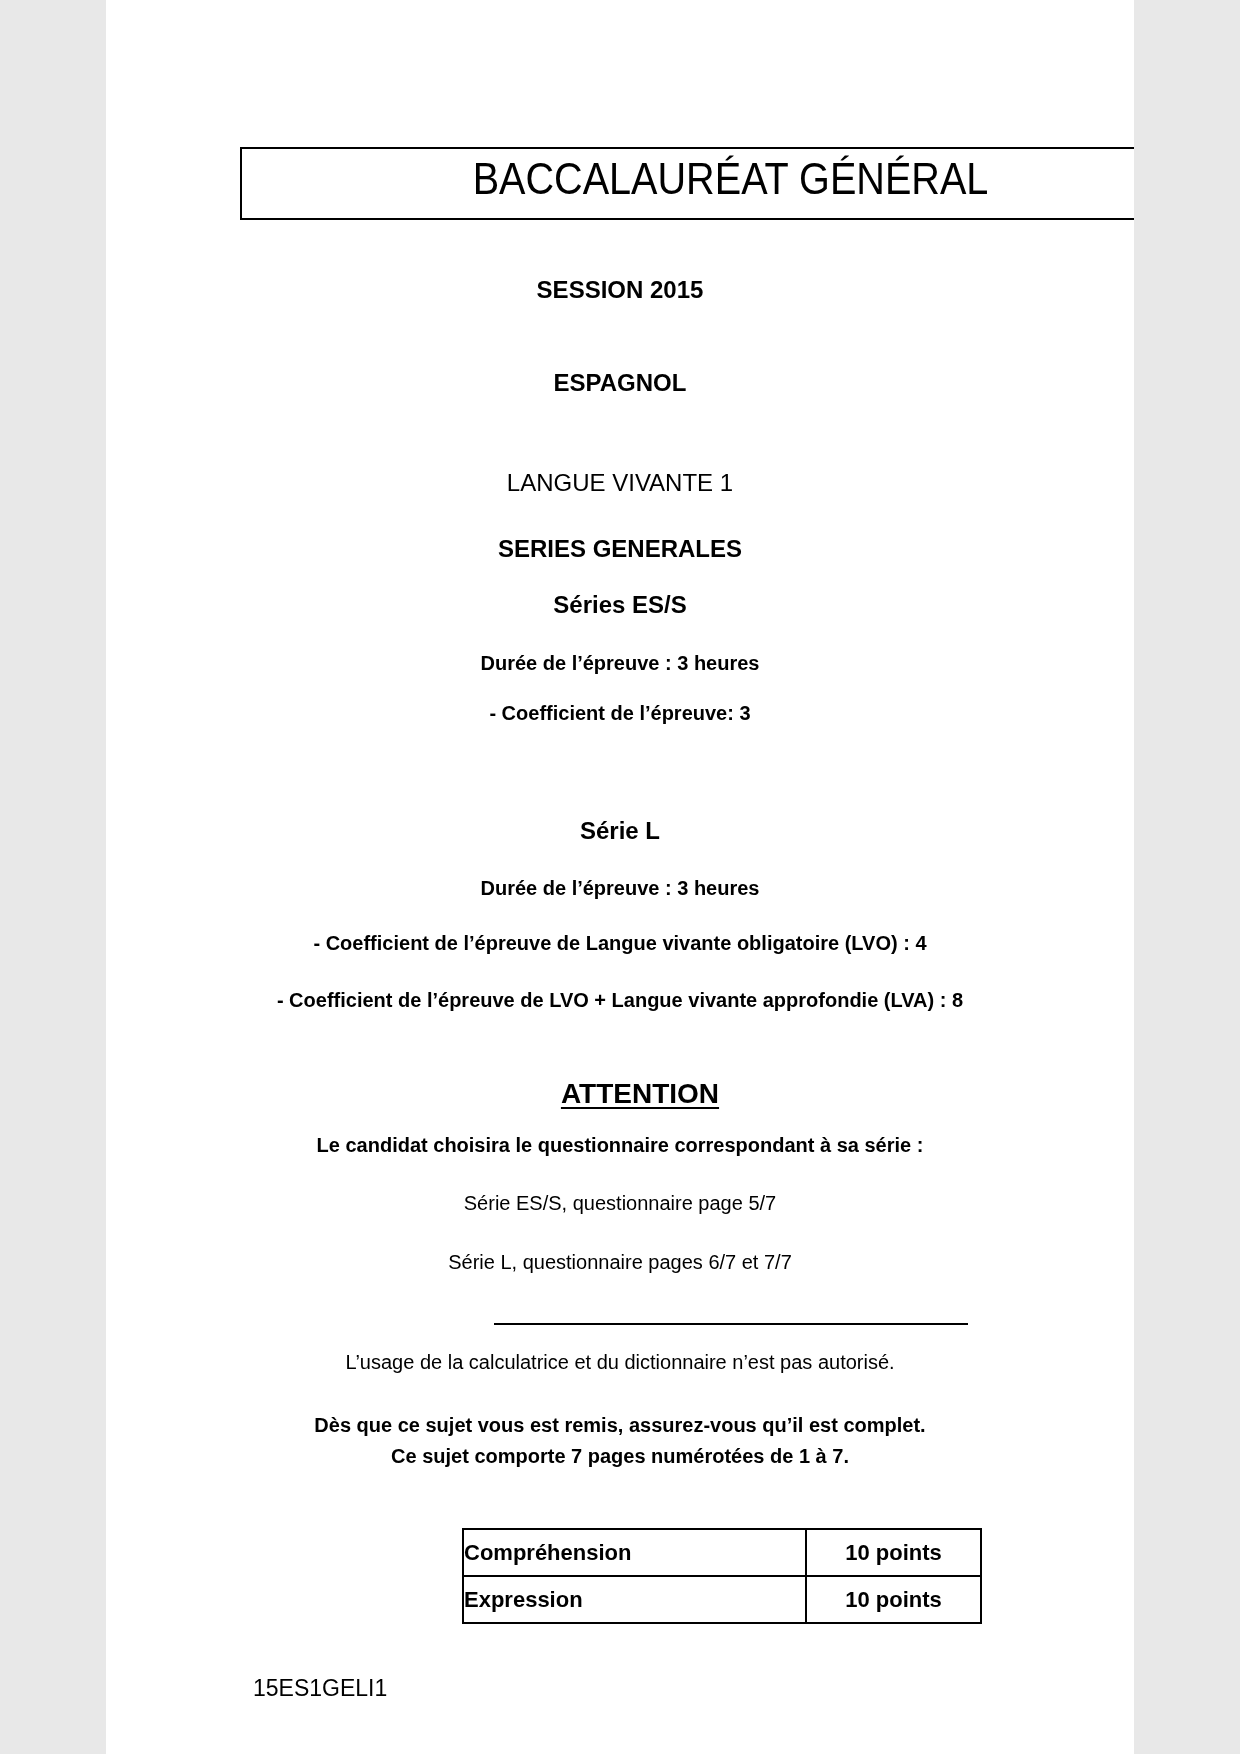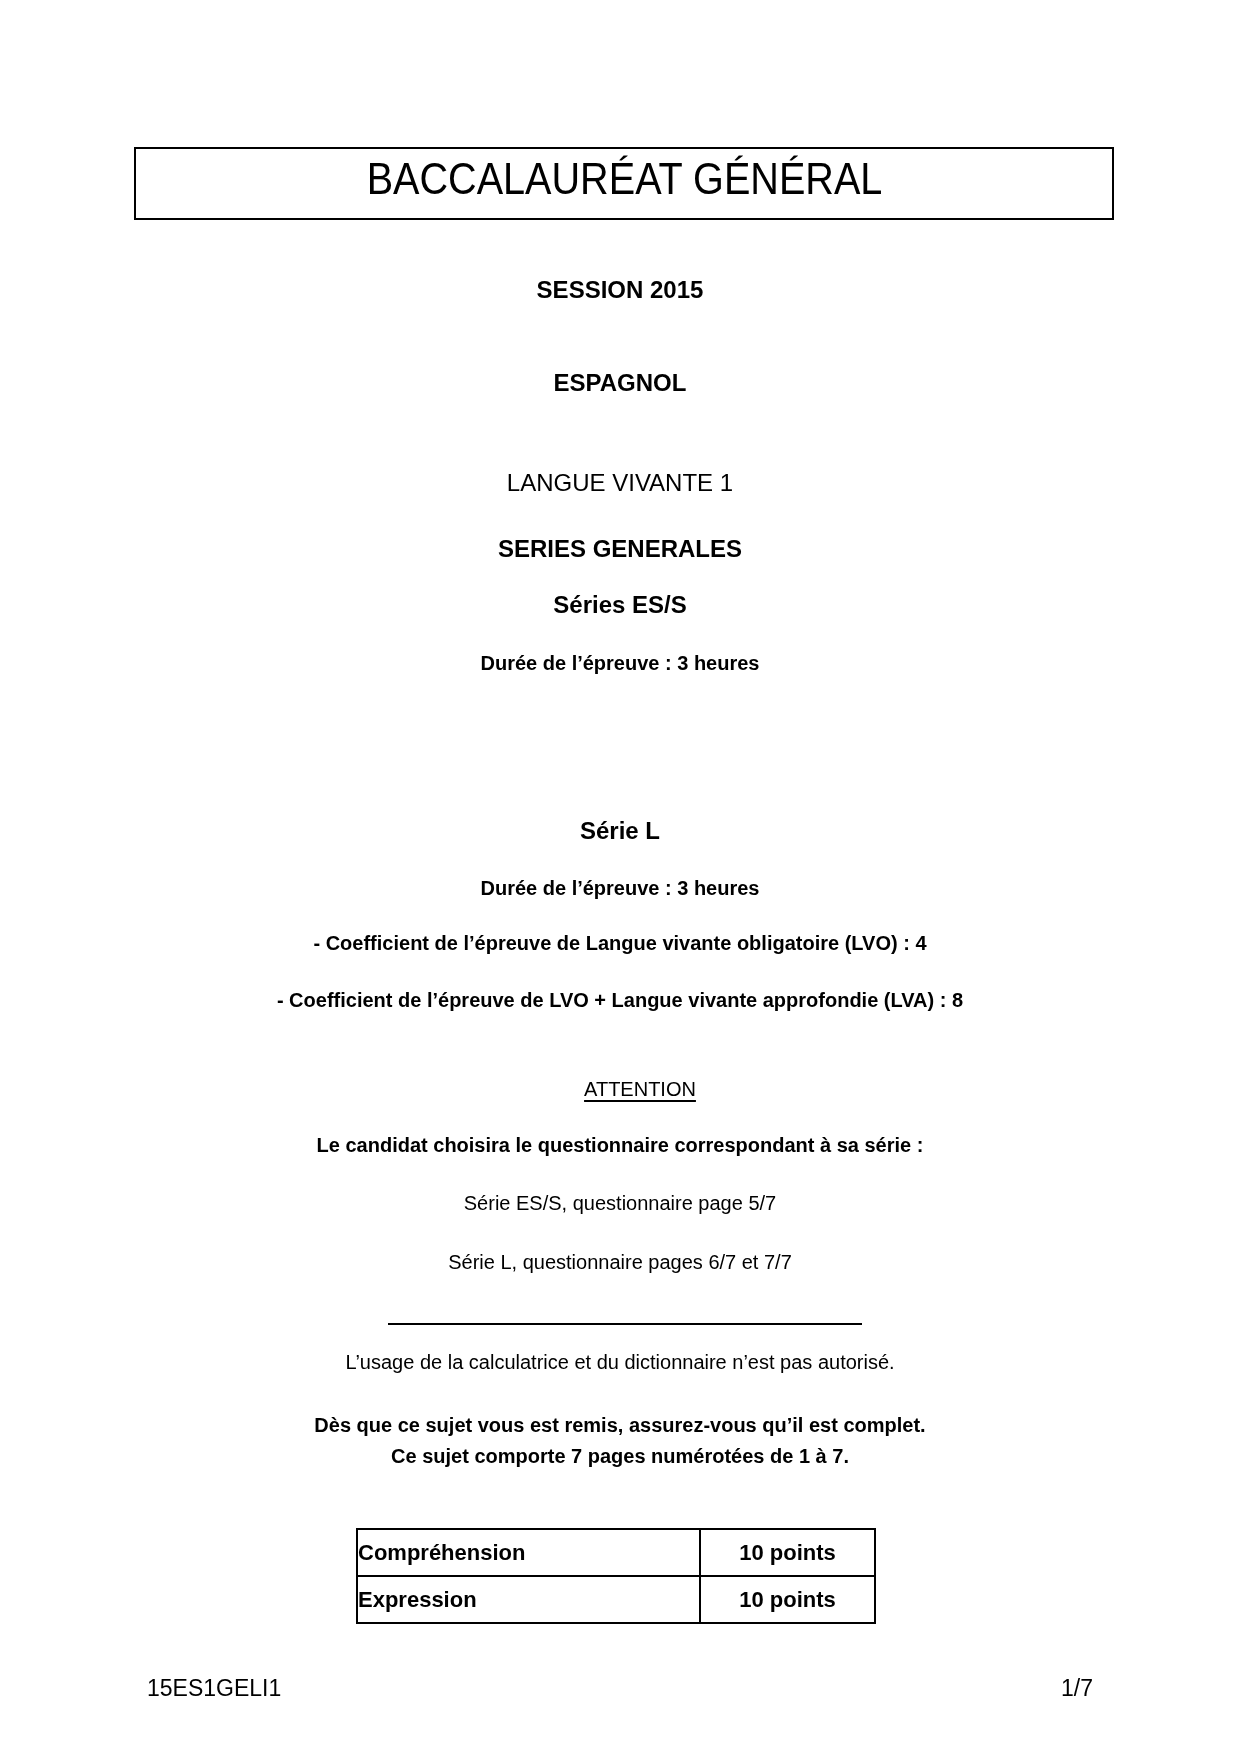--- a/index.html
+++ b/index.html
@@ -1,18 +1,18 @@
 <!DOCTYPE html>
 <html><head>
 <meta charset="utf-8">
 <style>
   html, body { margin: 0; padding: 0; background: #e8e8e8; }
   .page {
     position: relative;
-    width: 1240px;
+    width: 1028px;
     height: 1754px;
     margin: 0 auto;
     background: #ffffff;
     font-family: "Liberation Sans", sans-serif;
     color: #000000;
     overflow: hidden;
   }
   .center-line {
     position: absolute;
     left: 0;
@@ -40,22 +40,22 @@
   .title-text {
     font-size: 44px;
     font-weight: normal;
     letter-spacing: 0px;
     transform: scaleX(0.9);
     transform-origin: center;
     white-space: nowrap;
   }
 
   .attention-heading {
-    font-weight: normal;
-    font-size: 20px;
+    font-weight: bold;
+    font-size: 28px;
     text-decoration: underline;
     text-underline-offset: 4px;
     margin-left: 40px;
   }
 
   .separator {
     position: absolute;
     left: 388px;
     top: 1323px;
     width: 474px;
@@ -107,20 +107,21 @@
   <div class="center-line bold fs28" style="top:366px">ESPAGNOL</div>
 
   <div class="center-line fs28" style="top:466px">LANGUE VIVANTE 1</div>
 
   <div class="center-line bold fs28" style="top:532px">SERIES GENERALES</div>
 
   <div class="center-line bold fs28" style="top:588px">Séries ES/S</div>
 
   <div class="center-line bold fs22" style="top:649px">Durée de l’épreuve : 3 heures</div>
 
+  <div class="center-line bold fs22" style="top:699px">- Coefficient de l’épreuve: 3</div>
 
   <div class="center-line bold fs28" style="top:814px">Série L</div>
 
   <div class="center-line bold fs22" style="top:874px">Durée de l’épreuve : 3 heures</div>
 
   <div class="center-line bold fs22" style="top:929px">- Coefficient de l’épreuve de Langue vivante obligatoire (LVO) : 4</div>
 
   <div class="center-line bold fs22" style="top:986px">- Coefficient de l’épreuve de LVO + Langue vivante approfondie (LVA) : 8</div>
 
   <div class="center-line" style="top:1078px">

